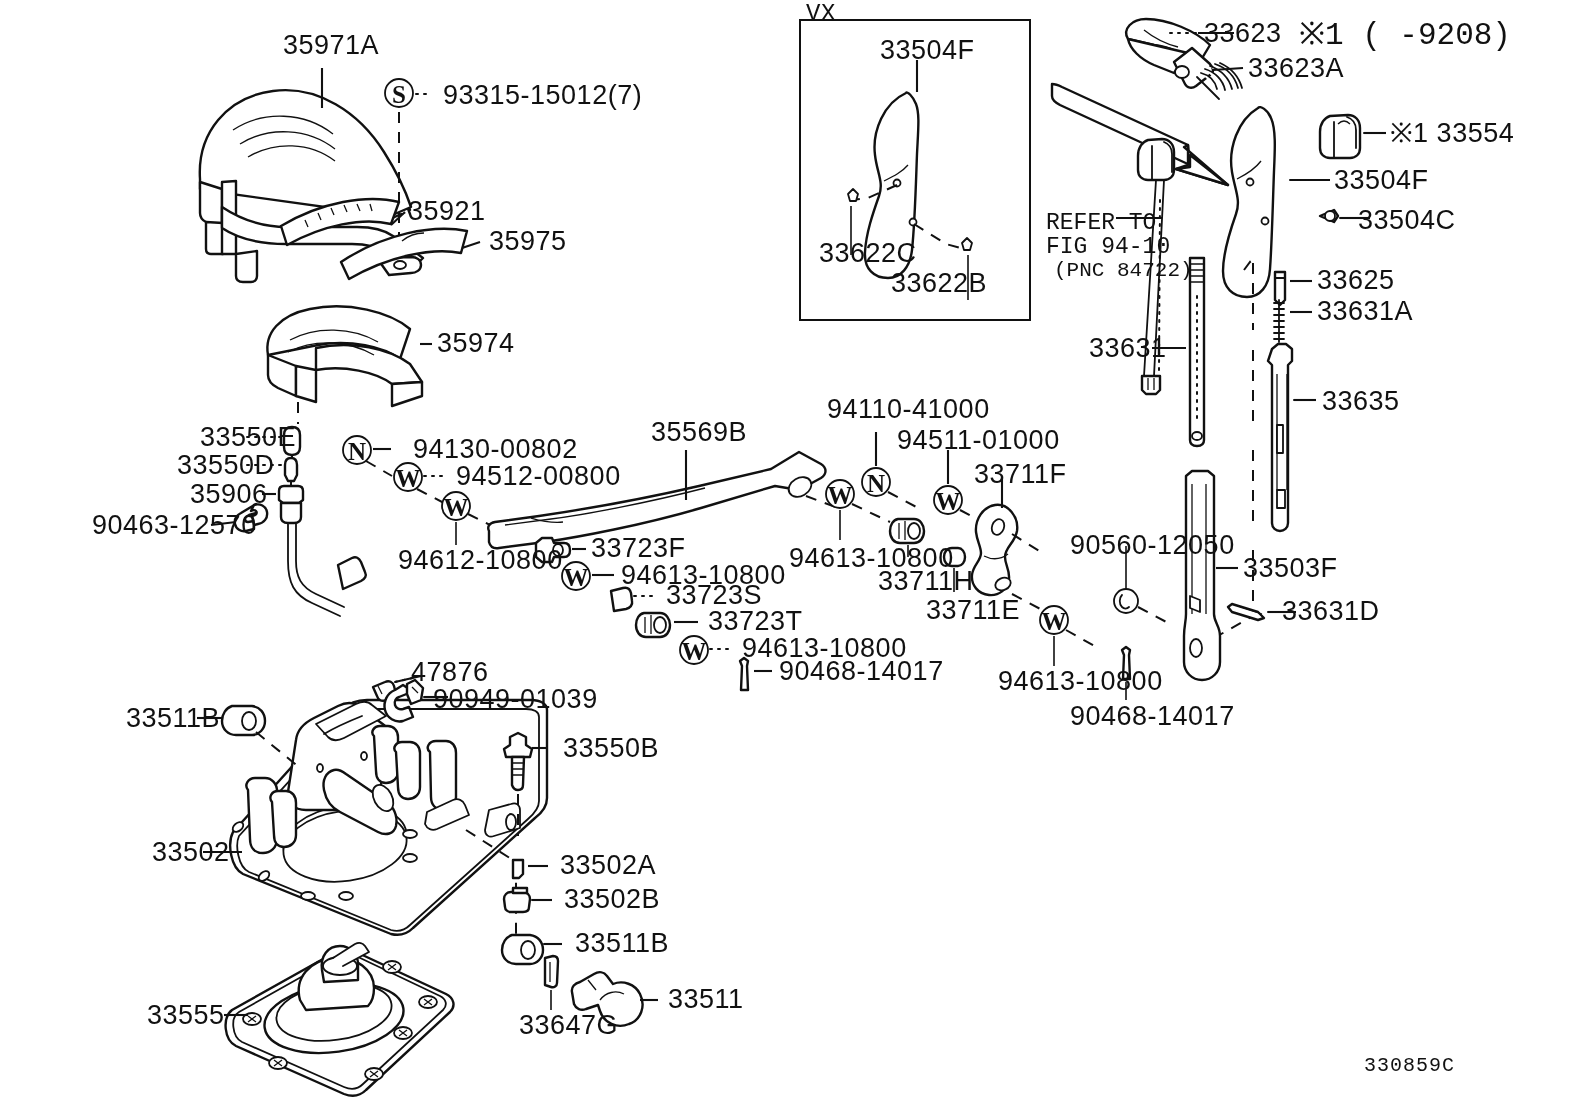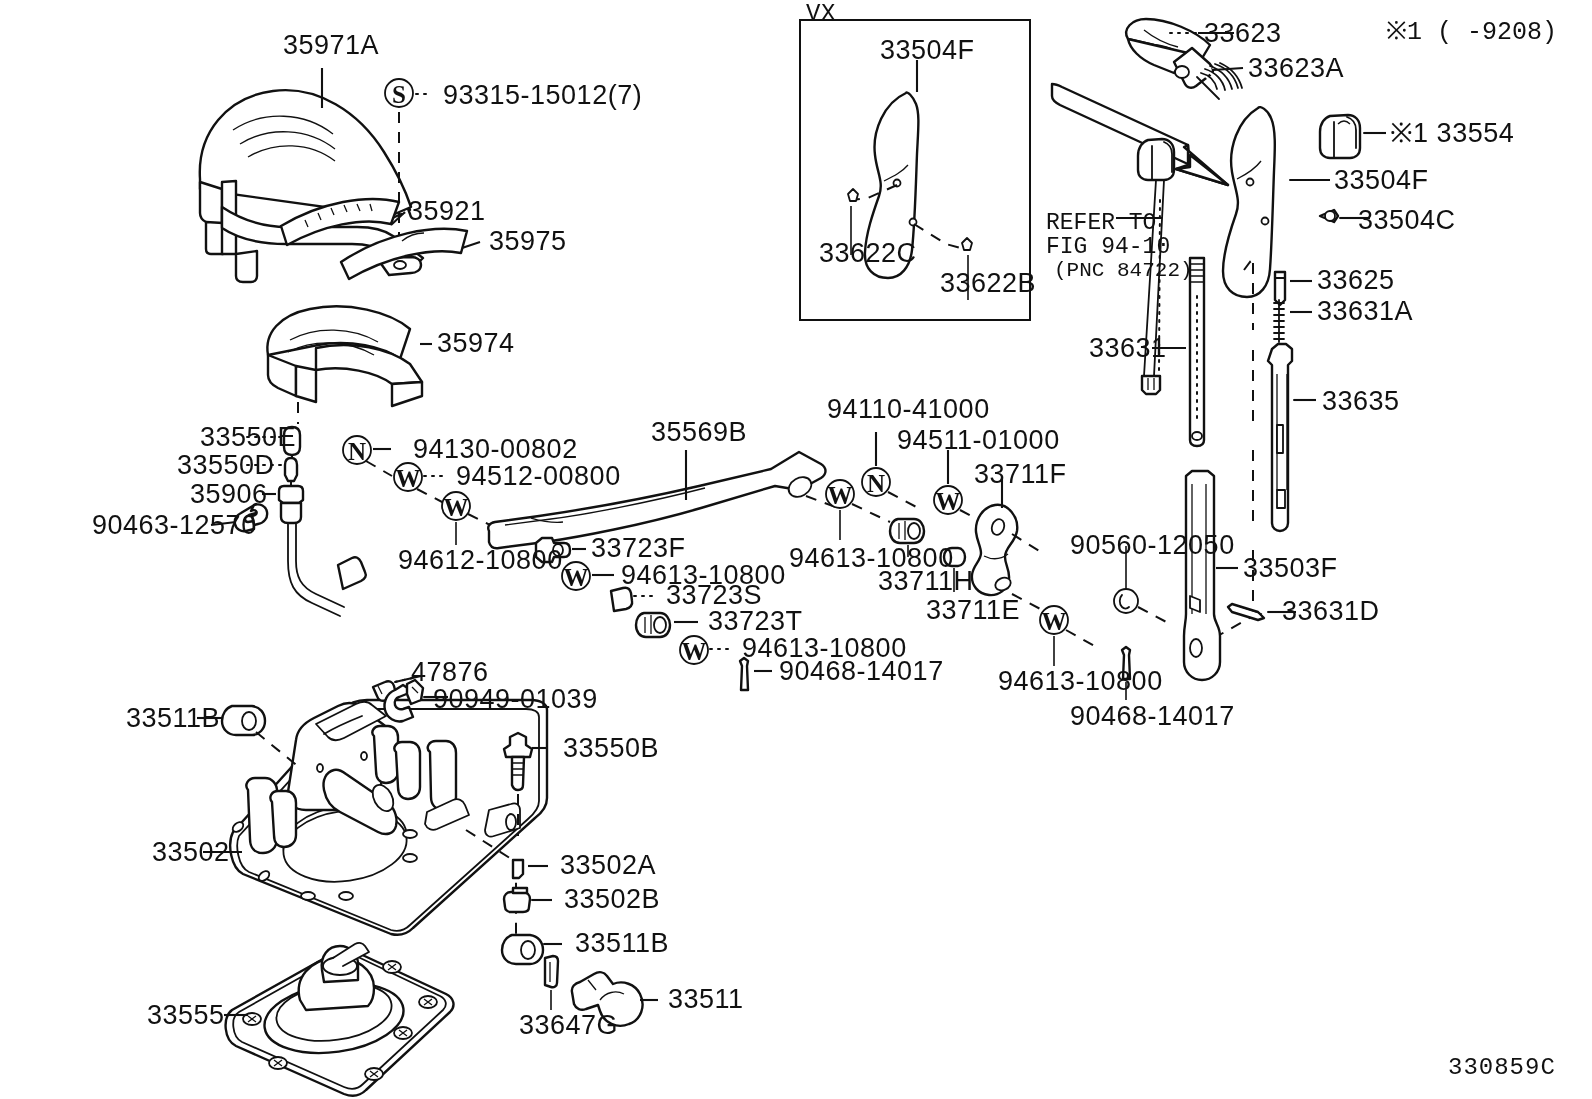--- a/index.html
+++ b/index.html
@@ -412,22 +412,22 @@
 <div class="lbl" style="left:560px;top:852px;">33502A</div>
 <div class="lbl" style="left:564px;top:886px;">33502B</div>
 <div class="lbl" style="left:575px;top:930px;">33511B</div>
 <div class="lbl" style="left:668px;top:986px;">33511</div>
 <div class="lbl" style="left:519px;top:1012px;">33647G</div>
 <div class="lbl" style="left:147px;top:1002px;">33555</div>
 
 <div class="lbl" style="left:806px;top:2px;font-family:'Liberation Mono',monospace;font-size:24px;">VX</div>
 <div class="lbl" style="left:880px;top:37px;">33504F</div>
 <div class="lbl" style="left:819px;top:240px;">33622C</div>
-<div class="lbl" style="left:940px;top:270px;text-align:right;">33622B</div>
-
-<div class="lbl mono" style="left:1386px;top:20px;font-size:25px;">※1 (    -9208)</div>
+<div class="lbl" style="left:891px;top:270px;text-align:right;">33622B</div>
+
+<div class="lbl mono" style="left:1299px;top:20px;font-size:31px;">※1 (    -9208)</div>
 <div class="lbl mono" style="left:1046px;top:212px;">REFER TO</div>
 <div class="lbl mono" style="left:1046px;top:236px;">FIG 94-10</div>
 <div class="lbl mono" style="left:1054px;top:260px;font-size:21px;">(PNC 84722)</div>
 
-<div class="lbl mono" style="left:1448px;top:1056px;font-size:24px;letter-spacing:1px;">330859C</div>
+<div class="lbl mono" style="left:1364px;top:1056px;font-size:20px;letter-spacing:1px;">330859C</div>
 
 </div>
 
 </body></html>

